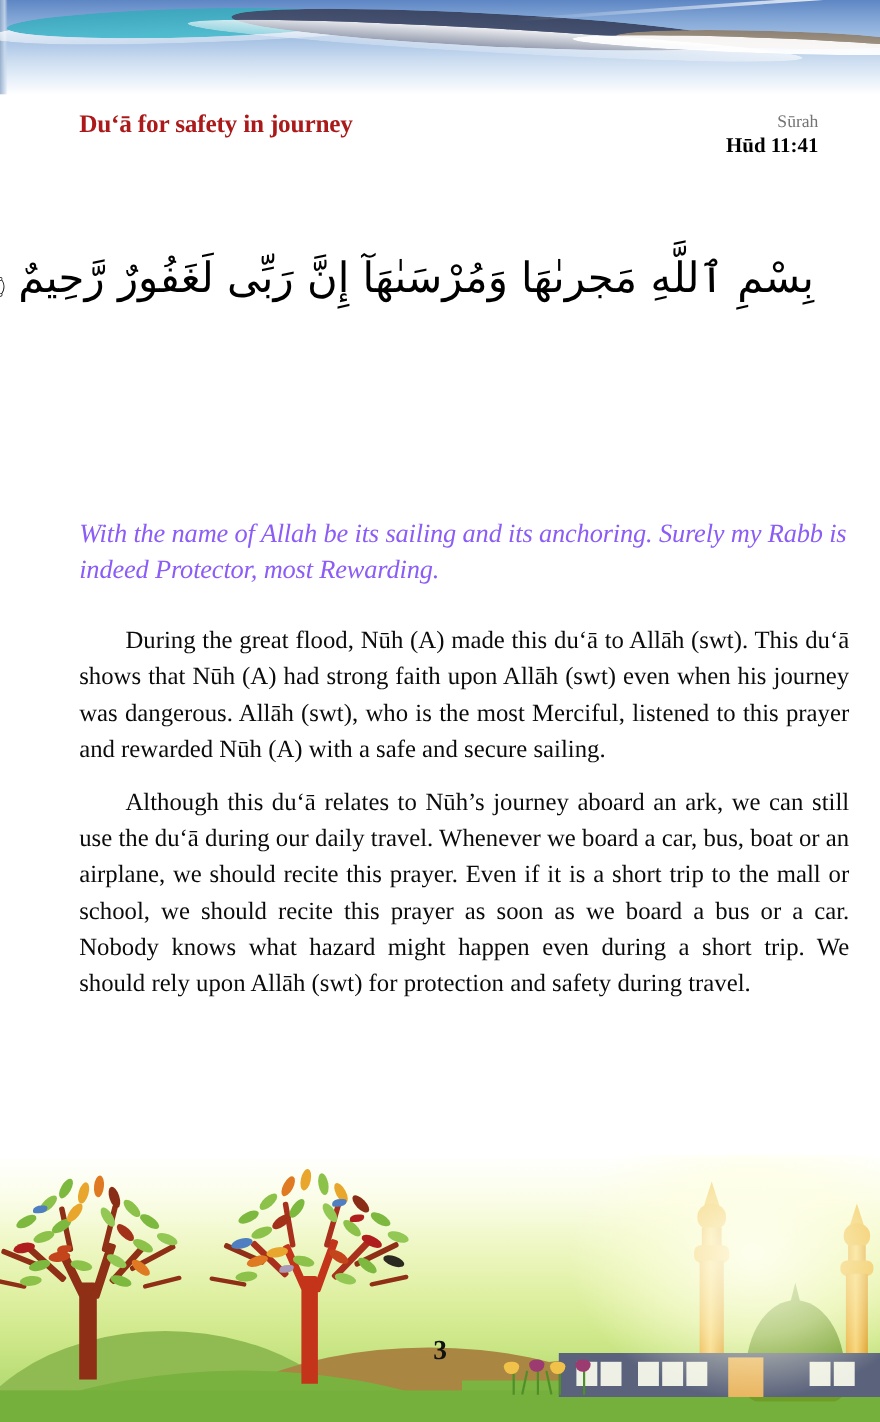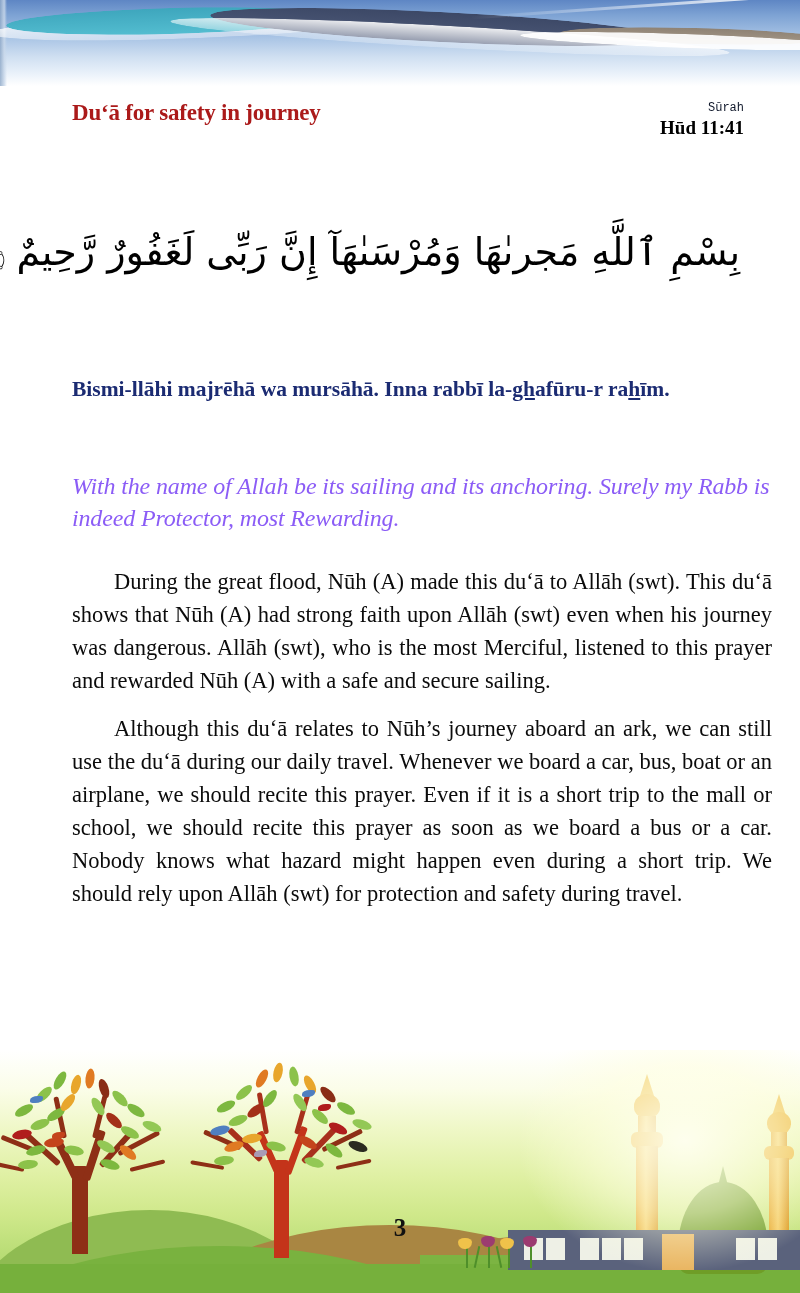--- a/index.html
+++ b/index.html
@@ -117,23 +117,23 @@
     color: #ab1a1a;
     line-height: 1.1;
     white-space: nowrap;
   }
   #surah-ref {
     text-align: right;
     line-height: 1.28;
     margin-top: 1px;
   }
   #surah-word {
-    font-size: 12px;
-    color: #0f172a;
-    font-family: Liberation Mono, monospace;
+    font-size: 16px;
+    color: #737373;
+    font-family: Liberation Serif, serif;
   }
   #surah-number {
     font-size: 19px;
     font-weight: bold;
     color: #000000;
     font-family: "Liberation Serif", "DejaVu Serif", serif;
     white-space: nowrap;
   }
 
   
@@ -383,23 +383,20 @@
     <div id="surah-ref">
       <div id="surah-word">Sūrah</div>
       <div id="surah-number">Hūd 11:41</div>
     </div>
   </div>
 
   <div id="arabic-block">
     <div id="arabic-verse">بِسْمِ ٱللَّهِ مَجرىٰهَا وَمُرْسَىٰهَآ إِنَّ رَبِّى لَغَفُورٌ رَّحِيمٌ ۝</div>
   </div>
 
-  <div id="transliteration">
-    <span>Bismi-llāhi majrēhā wa mursāhā.  Inna rabbī la-</span><span class="ul">gh</span><span>afūru-r ra</span><span class="ul">h</span><span>īm.</span>
-  </div>
 
   <div id="translation">With the name of Allah be its sailing and its anchoring.  Surely my Rabb is indeed Protector, most Rewarding.</div>
 
   <div id="body-text">
     <p>During the great flood, Nūh (A) made this duʻā to Allāh (swt). This duʻā shows that Nūh (A) had strong faith upon Allāh (swt) even when his journey was dangerous. Allāh (swt), who is the most Merciful, listened to this prayer and rewarded Nūh (A) with a safe and secure sailing.</p>
     <p>Although this duʻā relates to Nūh’s journey aboard an ark, we can still use the duʻā during our daily travel. Whenever we board a car, bus, boat or an airplane, we should recite this prayer. Even if it is a short trip to the mall or school, we should recite this prayer as soon as we board a bus or a car. Nobody knows what hazard might happen even during a short trip. We should rely upon Allāh (swt) for protection and safety during travel.</p>
   </div>
 
 
   <div id="footer-illustration">

